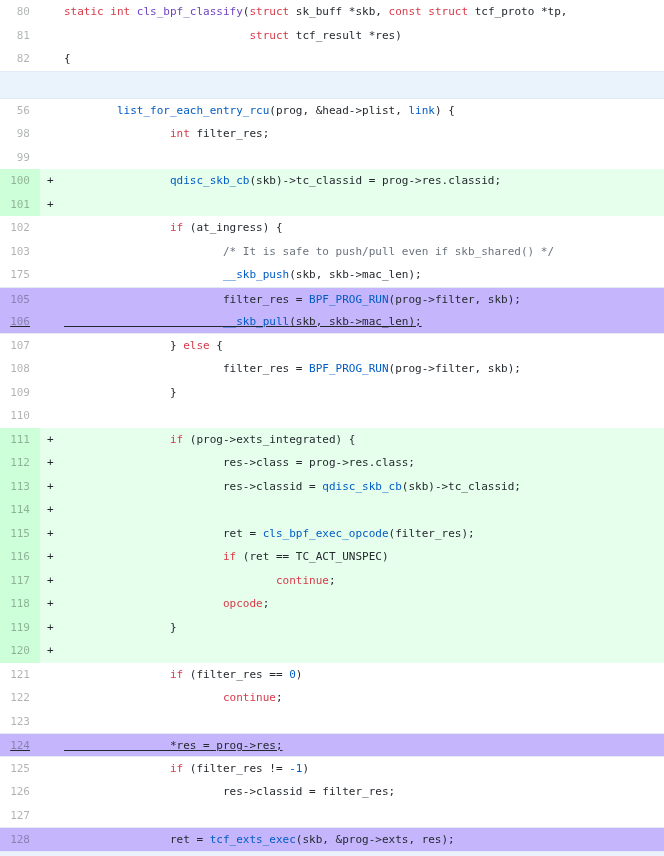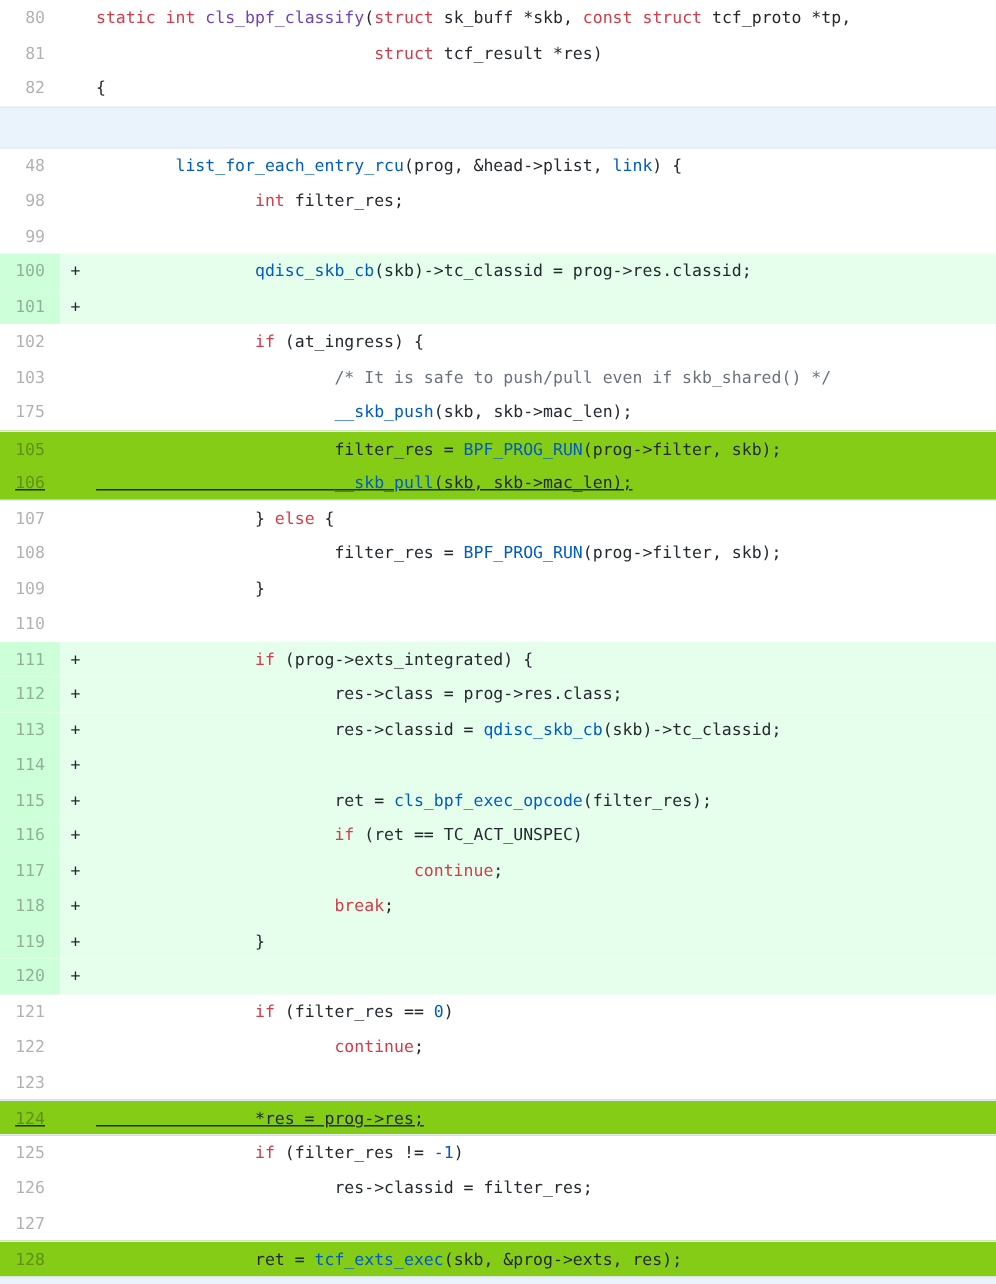--- a/index.html
+++ b/index.html
@@ -37,21 +37,21 @@
   }
   .code {
     flex: 1 1 auto;
     white-space: pre;
     overflow: hidden;
   }
   
   .row.add .gutter { background: #cdffd8; }
   .row.add .marker, .row.add .code { background: #e6ffed; }
   
-  .row.exp { background: #84cc16; justify-content: space-between; }
+  .row.exp { background: #c4b5fd; justify-content: space-between; }
   .row.exp-top { border-top: 1px solid #e3eaf1; }
   .row.exp-bottom { border-bottom: 1px solid #e3eaf1; text-decoration: underline; }
   
   .band {
     height: 28px;
     box-sizing: border-box;
     background: #eaf2fb;
     border-top: 1px solid #e0ebf7;
     border-bottom: 1px solid #e0ebf7;
     cursor: pointer;
@@ -82,21 +82,21 @@
     <div class="marker"></div>
     <div class="code"><span class="tok-p">                            </span><span class="tok-k">struct</span><span class="tok-p"> tcf_result *res)</span></div>
   </div>
       <div class="row ctx">
     <div class="gutter">82</div>
     <div class="marker"></div>
     <div class="code"><span class="tok-p">{</span></div>
   </div>
       <div class="band"></div>
       <div class="row ctx">
-    <div class="gutter">48</div>
+    <div class="gutter">56</div>
     <div class="marker"></div>
     <div class="code"><span class="tok-p">        </span><span class="tok-b">list_for_each_entry_rcu</span><span class="tok-p">(prog, &amp;head-&gt;plist, </span><span class="tok-b">link</span><span class="tok-p">) {</span></div>
   </div>
       <div class="row ctx">
     <div class="gutter">98</div>
     <div class="marker"></div>
     <div class="code"><span class="tok-p">                </span><span class="tok-k">int</span><span class="tok-p"> filter_res;</span></div>
   </div>
       <div class="row ctx">
     <div class="gutter">99</div>
@@ -189,21 +189,21 @@
     <div class="code"><span class="tok-p">                        </span><span class="tok-k">if</span><span class="tok-p"> (ret == TC_ACT_UNSPEC)</span></div>
   </div>
       <div class="row add">
     <div class="gutter">117</div>
     <div class="marker">+</div>
     <div class="code"><span class="tok-p">                                </span><span class="tok-k">continue</span><span class="tok-p">;</span></div>
   </div>
       <div class="row add">
     <div class="gutter">118</div>
     <div class="marker">+</div>
-    <div class="code"><span class="tok-p">                        </span><span class="tok-k">break</span><span class="tok-p">;</span></div>
+    <div class="code"><span class="tok-p">                        </span><span class="tok-k">opcode</span><span class="tok-p">;</span></div>
   </div>
       <div class="row add">
     <div class="gutter">119</div>
     <div class="marker">+</div>
     <div class="code"><span class="tok-p">                }</span></div>
   </div>
       <div class="row add">
     <div class="gutter">120</div>
     <div class="marker">+</div>
     <div class="code"></div>

